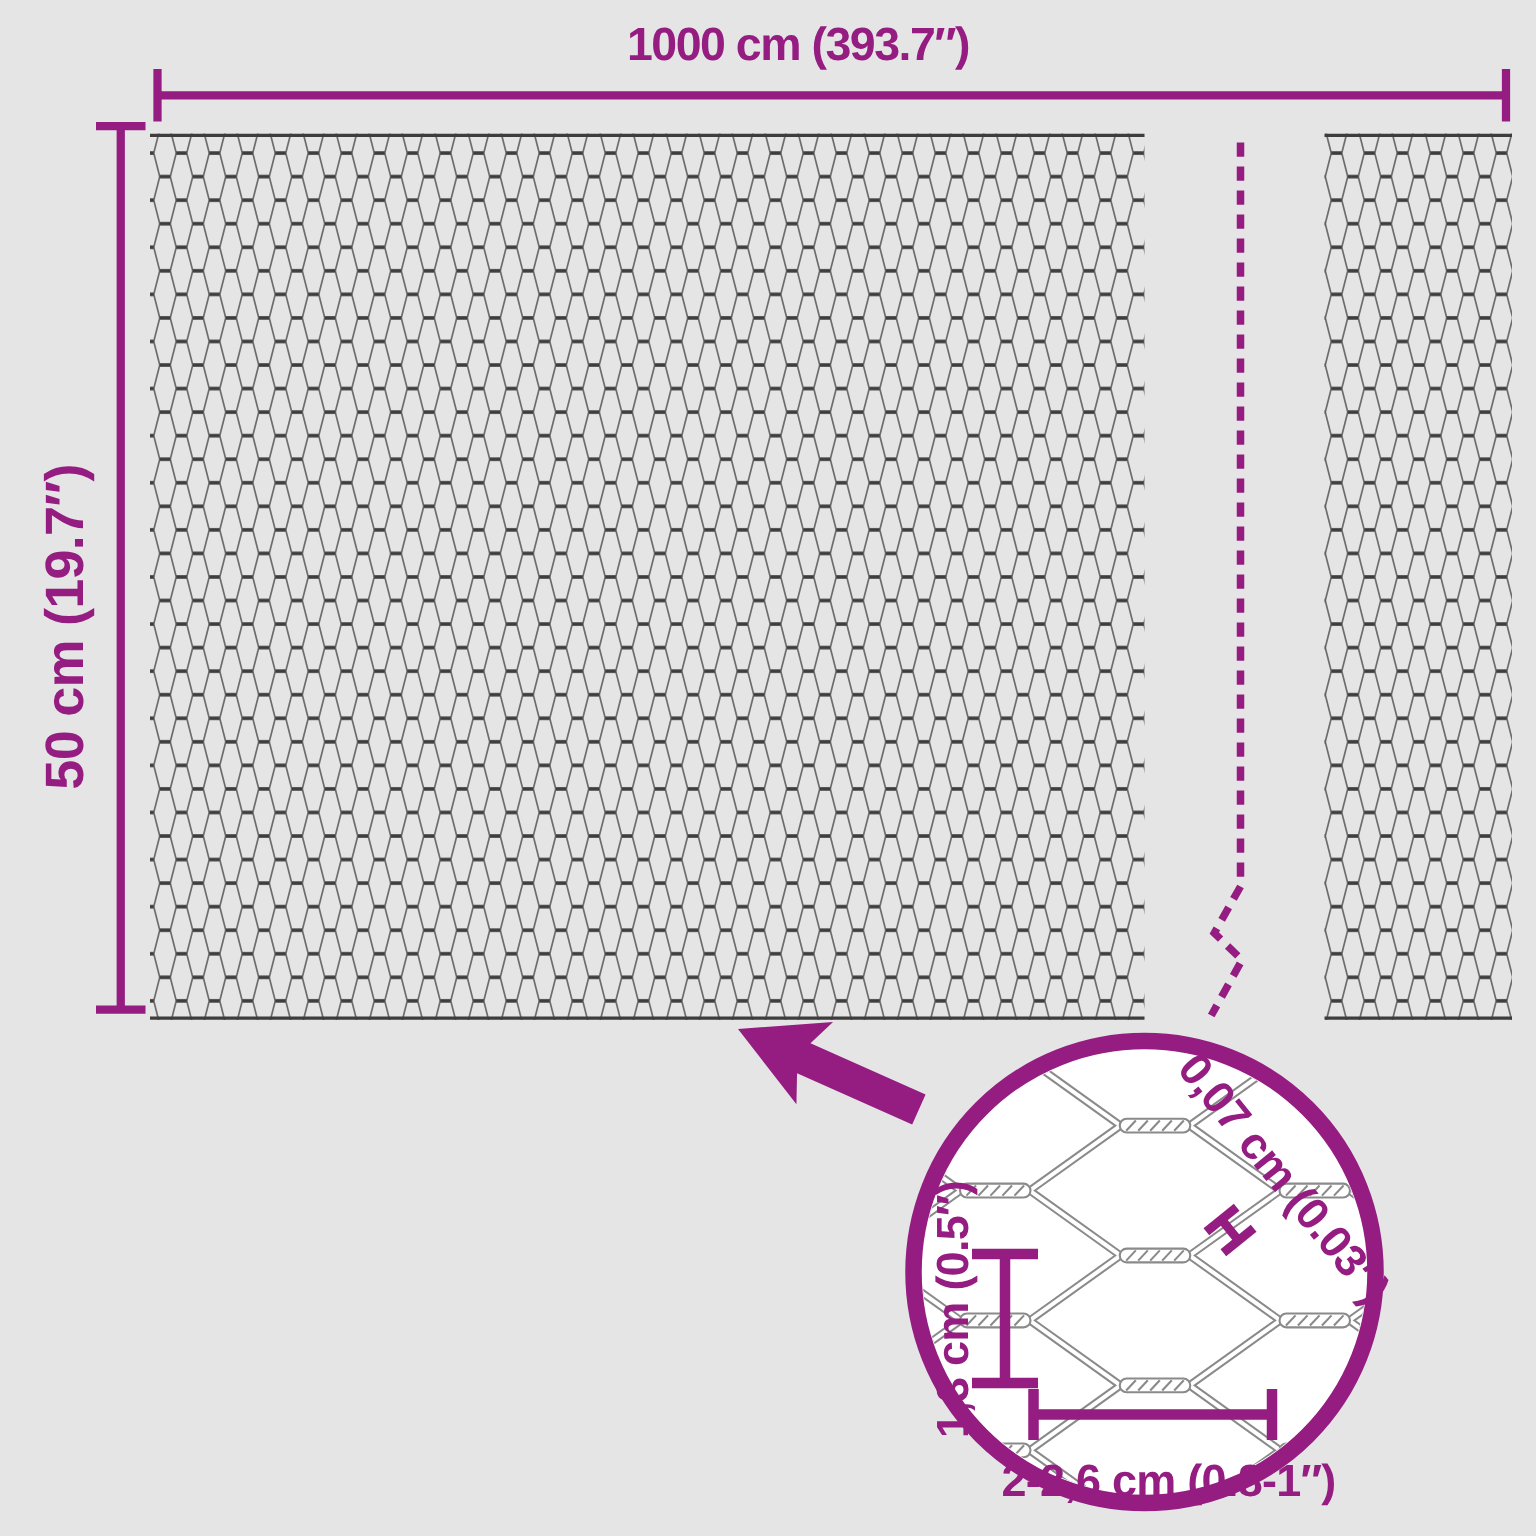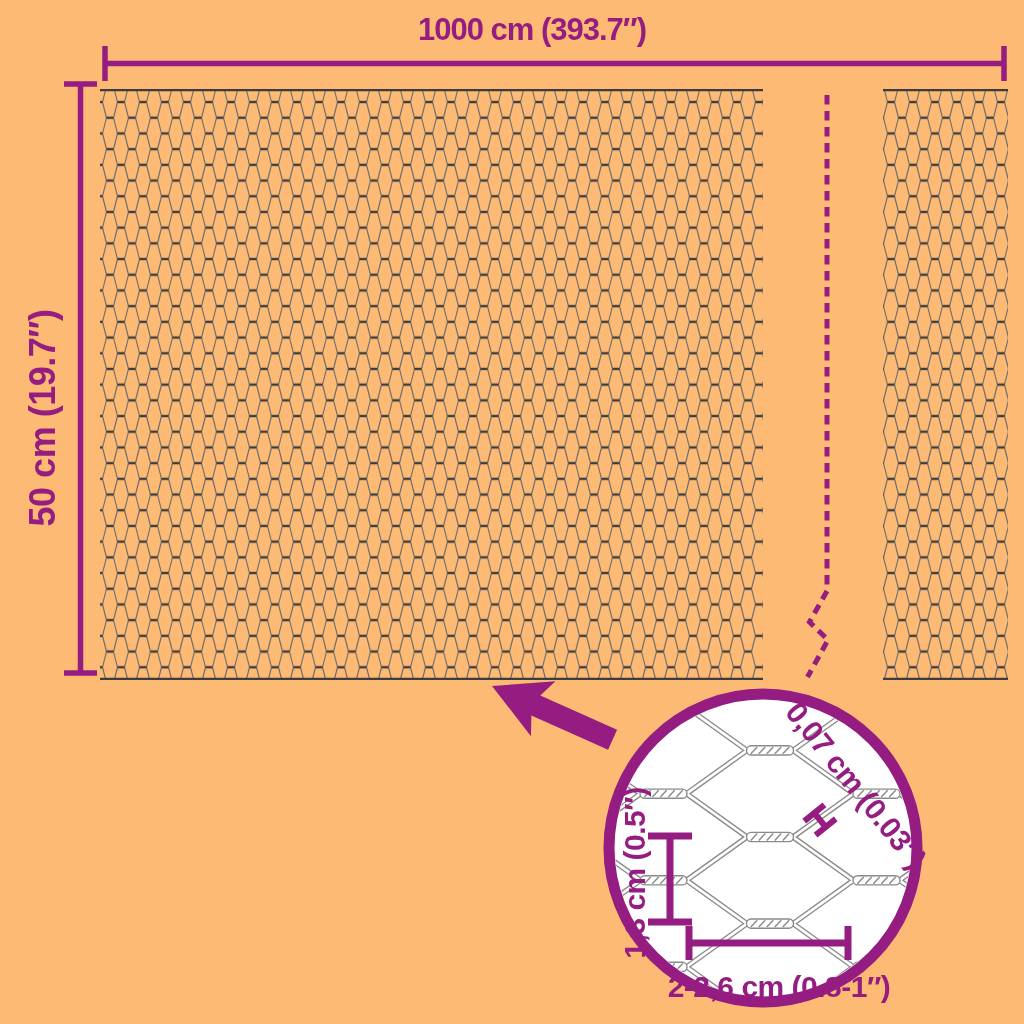--- a/index.html
+++ b/index.html
@@ -1,17 +1,17 @@
 <!DOCTYPE html>
 <html style="--accent: #951D81;"><head>
 <meta charset="utf-8">
 <style>
   :root { --accent: #951D81; }
   html,body { margin:0; padding:0; background:#ffffff; }
-  .stage { width:1024px; height:1024px; position:relative; background:#fdba74; }
+  .stage { width:1024px; height:1024px; position:relative; background:#e5e5e5; }
   svg { display:block; }
   text {
     font-family:"Liberation Sans", sans-serif;
     font-weight:bold;
     fill:var(--accent);
   }
   .t-top    { font-size:31px; letter-spacing:-1px; }
   .t-left   { font-size:36px; letter-spacing:-0.5px; }
   .t-detail { font-size:30px; letter-spacing:-0.5px; }
   .dimline  { stroke:var(--accent); stroke-width:5.5; fill:none; }

